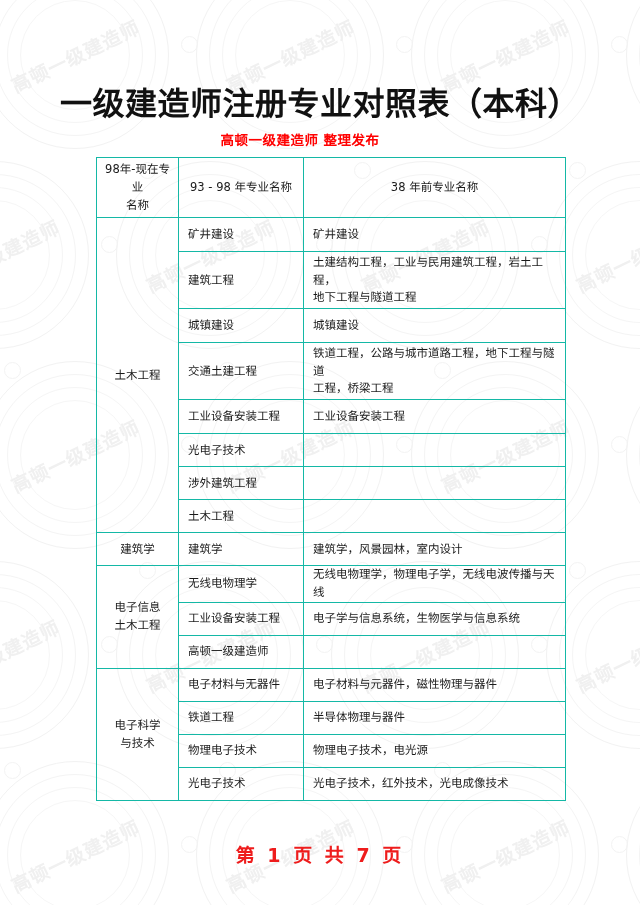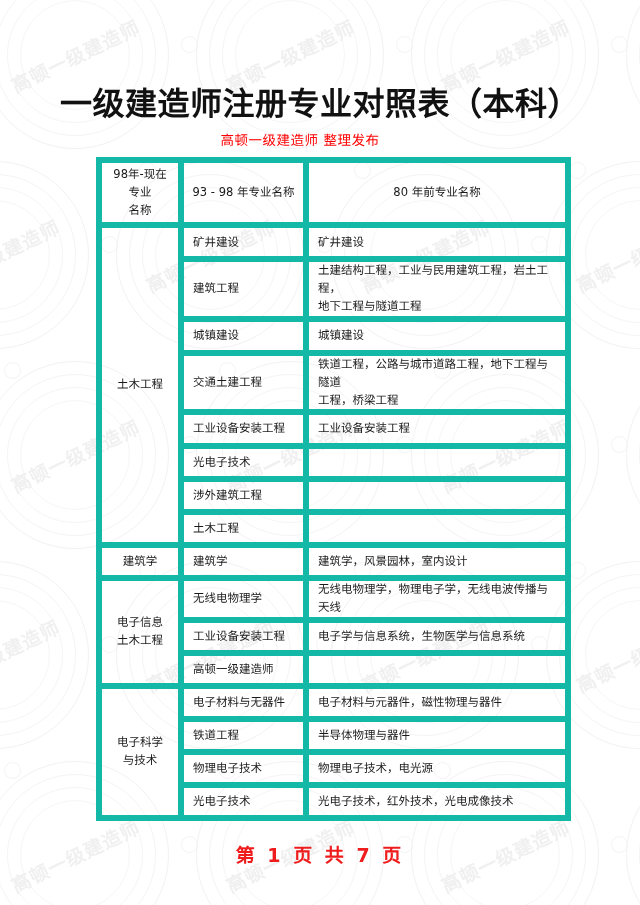--- a/index.html
+++ b/index.html
@@ -83,21 +83,21 @@
     letter-spacing: 0.5px;
   }
 
   #doc-subtitle {
     position: absolute;
     left: 0;
     top: 129px;
     width: 600px;
     text-align: center;
     font-size: 13.5px;
-    font-weight: 400;
+    font-weight: 700;
     color: #ff0000;
     letter-spacing: 0.5px;
   }
 
   #page-footer {
     position: absolute;
     left: 0;
     top: 840px;
     width: 640px;
     text-align: center;
@@ -111,21 +111,21 @@
   #compare-table {
     position: absolute;
     left: 96px;
     top: 157px;
     width: 469px;
     border-collapse: collapse;
     table-layout: fixed;
     background: transparent;
   }
   #compare-table td, #compare-table th {
-    border: 6px solid #14b8a6;
+    border: 1px solid #14b8a6;
     padding: 0 9px;
     font-size: 11.5px;
     color: #1a1a1a;
     font-weight: 400;
     vertical-align: middle;
     background: transparent;
     line-height: 1.55;
   }
   #compare-table thead th {
     text-align: center;
@@ -325,21 +325,21 @@
       <col class="col-b">
       <col class="col-c">
     </colgroup>
     <thead>
       <tr>
         <th class="col-a">
           <span>98年-现在专业</span><br>
           <span>名称</span>
         </th>
         <th class="col-b">93 - 98 年专业名称</th>
-        <th class="col-c">80 年前专业名称</th>
+        <th class="col-c">38 年前专业名称</th>
       </tr>
     </thead>
     <tbody id="table-body">
         <tr class="r-h1">
           <td class="cat-cell col-a" rowspan="8"><span>土木工程</span></td>
           <td class="mid-cell col-b">矿井建设</td>
           <td class="old-cell col-c"><span>矿井建设</span></td>
         </tr>
         <tr class="r-h2">
           <td class="mid-cell col-b">建筑工程</td>

